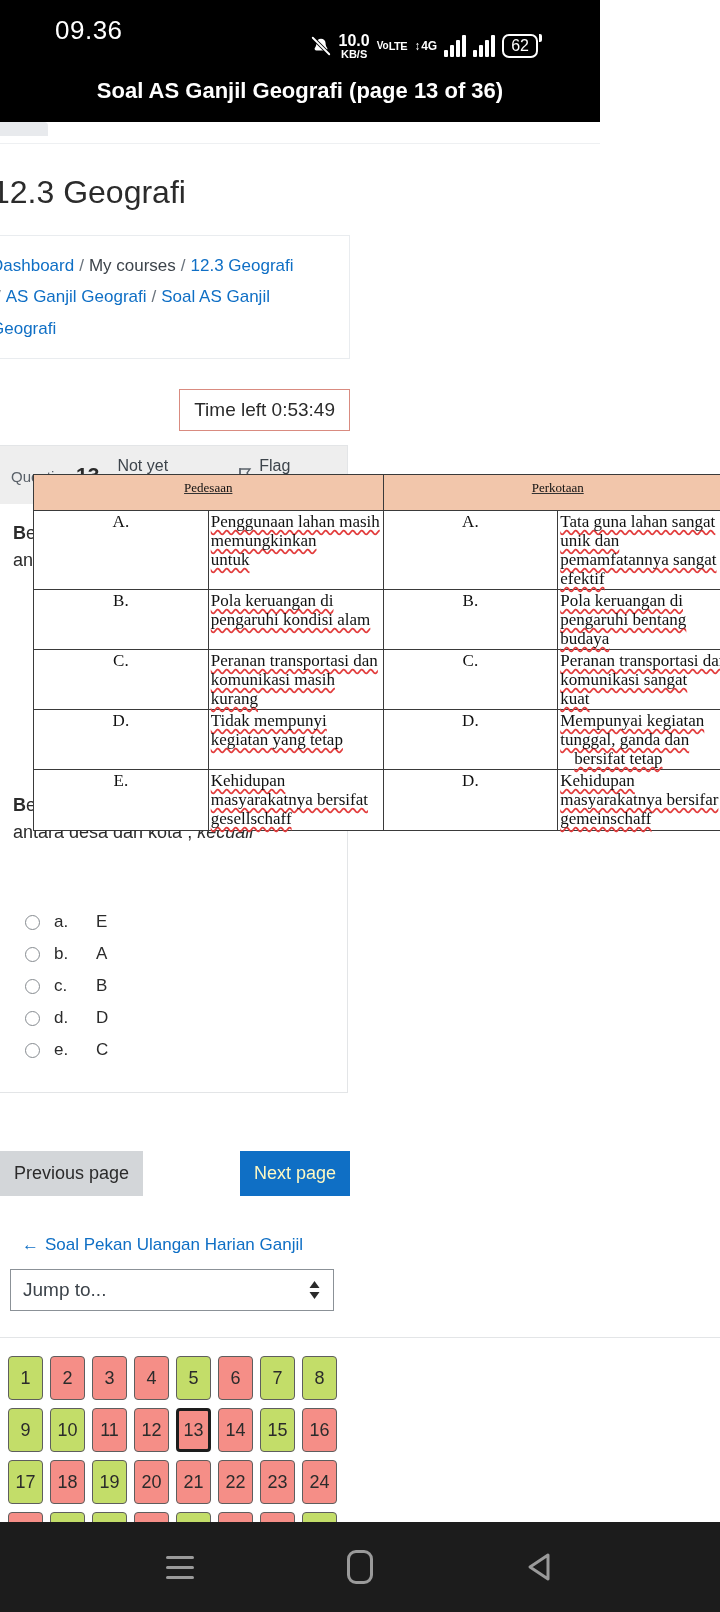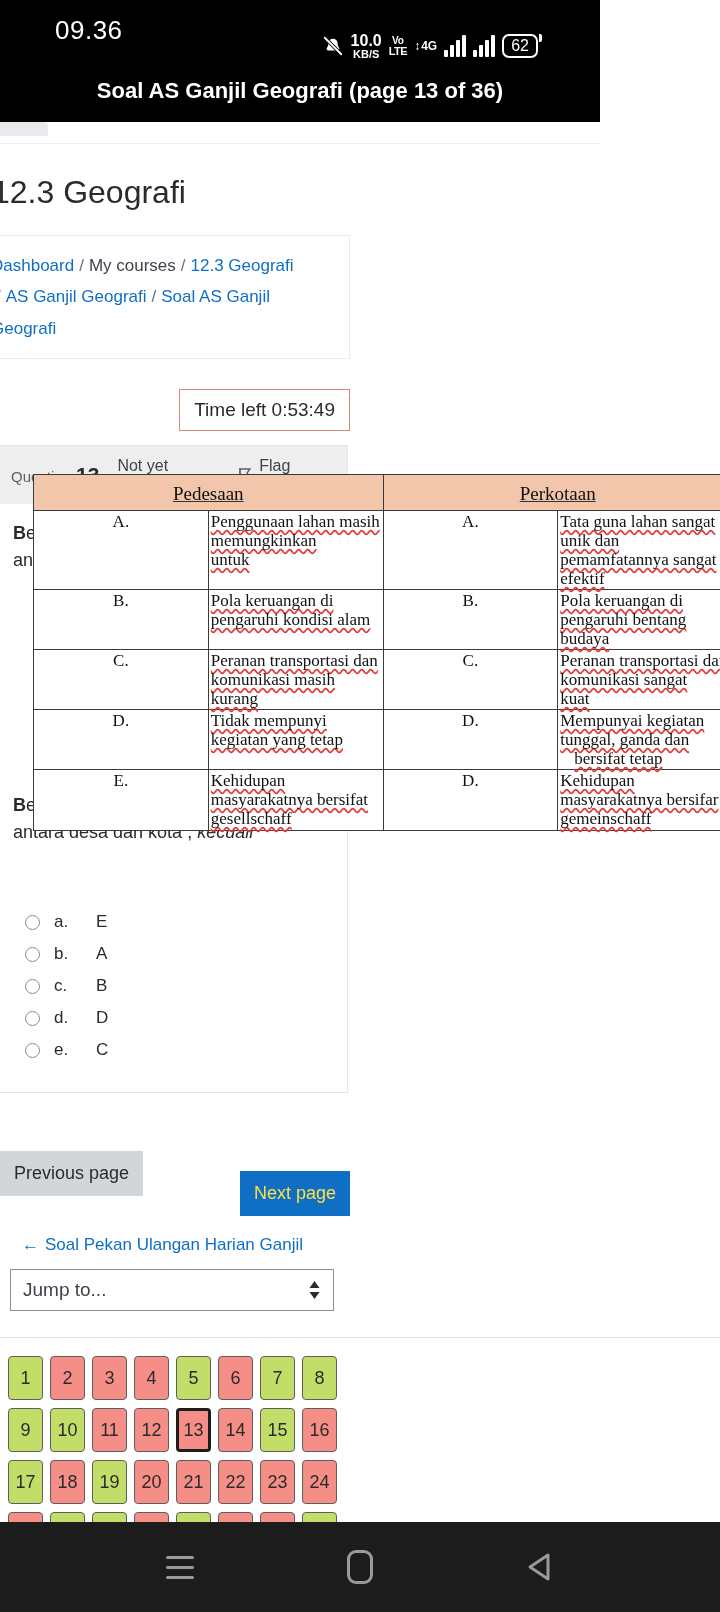--- a/index.html
+++ b/index.html
@@ -45,21 +45,21 @@
   .si { display: flex; align-items: center; color: #ffffff; }
   .mute-icon svg { display: block; }
   .netspeed {
     display: flex; flex-direction: column;
     align-items: center; justify-content: center;
     line-height: 1; color: #fff;
   }
   .netspeed .ns-top { font-size: 16px; font-weight: bold; }
   .netspeed .ns-bot { font-size: 11px; font-weight: bold; }
   .volte {
-    display: flex; flex-direction: column;
+    display: flex; flex-direction: row;
     align-items: center; justify-content: center;
     line-height: 1; color: #fff;
   }
   .volte .v-top { font-size: 10px; font-weight: bold; }
   .volte .v-bot { font-size: 11px; font-weight: bold; letter-spacing: -0.5px; }
   .gen4 {
     display: flex; align-items: flex-start; color: #fff;
     font-size: 12px; font-weight: bold; line-height: 1;
   }
   .gen4 .arrows { font-size: 12px; margin-right: 1px; }
@@ -192,24 +192,24 @@
     border: 1px solid #3a3a3a;
     vertical-align: top;
     font-size: 17px;
     line-height: 1.12;
     padding: 1px 2px;
     color: #111;
   }
   table.imgtable td.hdr {
     background: #f2c6ab;
     text-align: center;
-    font-size: 19px;
+    font-size: 13px;
     height: 36px;
     vertical-align: bottom;
-    padding-bottom: 6px;
+    padding-bottom: 14px;
   }
   td.lbl { width: 34px; text-align: center; padding-top: 2px; }
   td.lbl.wide { width: 44px; }
   .u { text-decoration: underline; text-decoration-color: #333; text-underline-offset: 1px; }
   .sq {
     text-decoration: underline wavy #e23c3c;
     text-decoration-skip-ink: none;
     text-underline-offset: 2px;
   }
   .cellline { display: block; }
@@ -245,21 +245,21 @@
   }
   .btn {
     position: absolute; top: 0;
     font-size: 18px;
     border: none;
     padding: 12px 14px;
     cursor: pointer;
     font-family: "Liberation Sans", sans-serif;
   }
   .btn-prev { left: 0; background: #d3d6d9; color: #2b2b2b; }
-  .btn-next { right: 0; background: #0f6fc5; color: #fde047; margin-top: 20px; }
+  .btn-next { right: 0; background: #0f6fc5; color: #fef9c3; }
 
   .quitlink {
     margin: 38px 0 0 22px;
     font-size: 17px;
     color: #0f6fc5;
   }
   .quitlink .arr { margin-right: 6px; }
 
   .jumpto {
     margin: 14px 0 0 10px;

